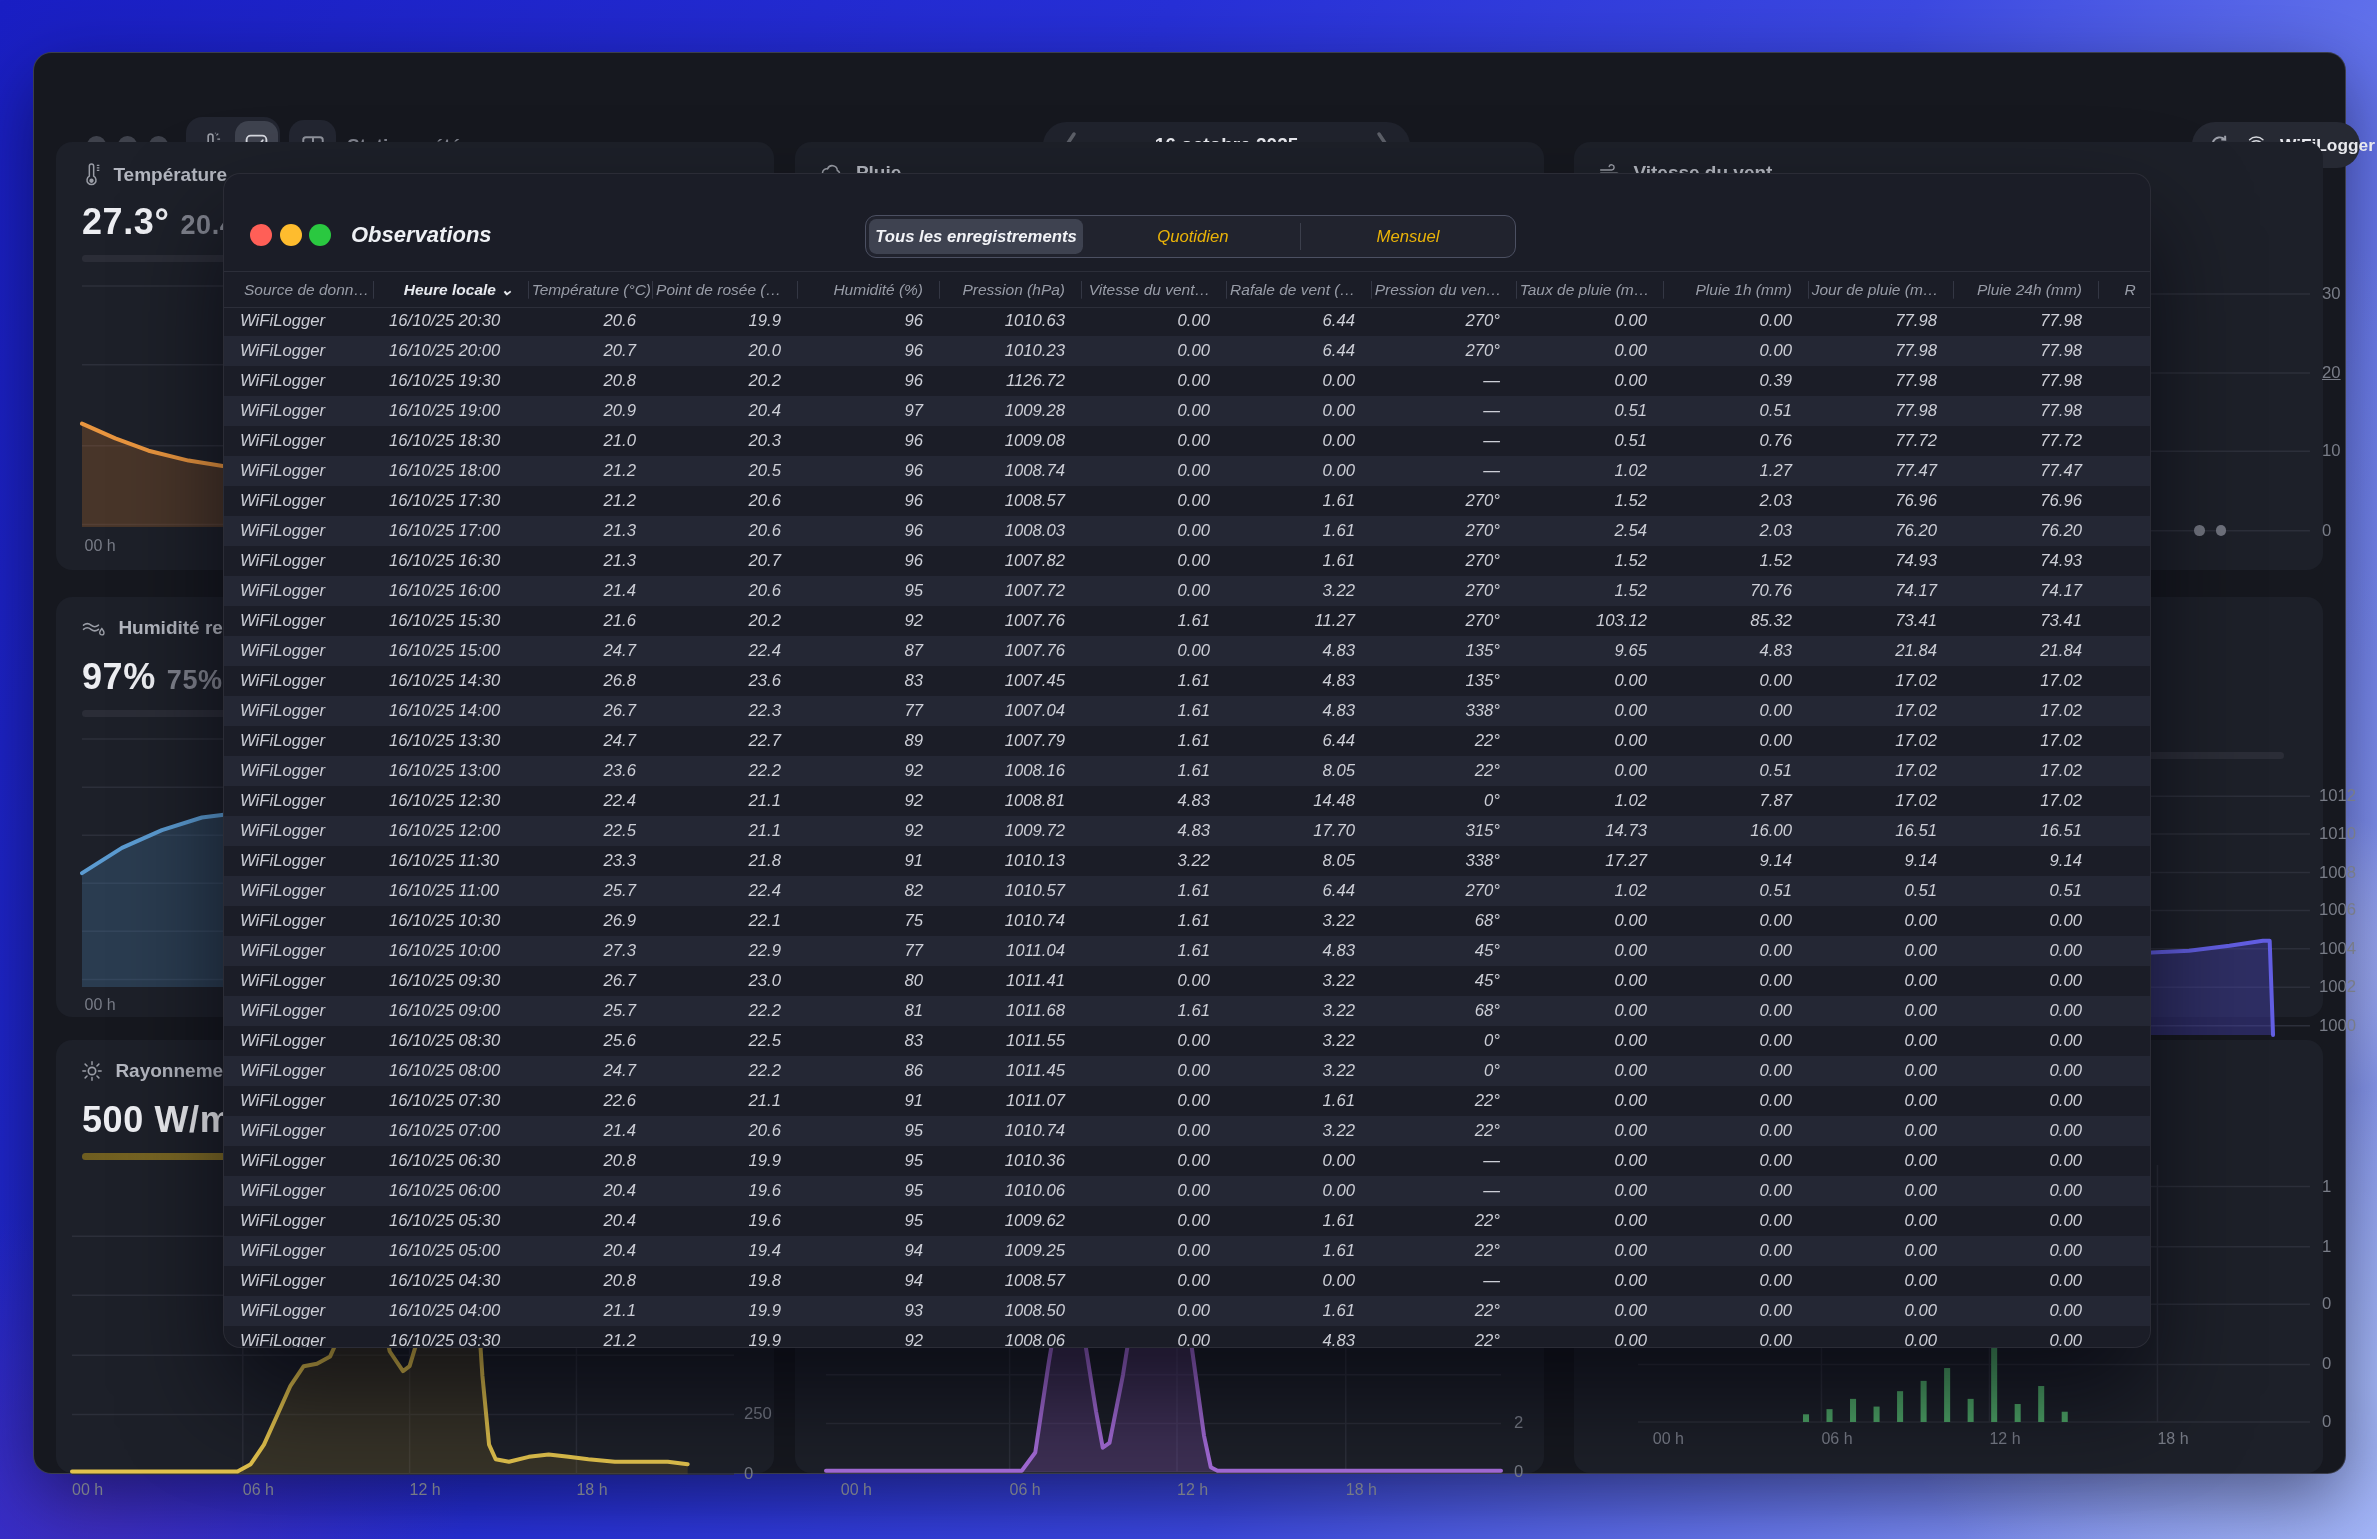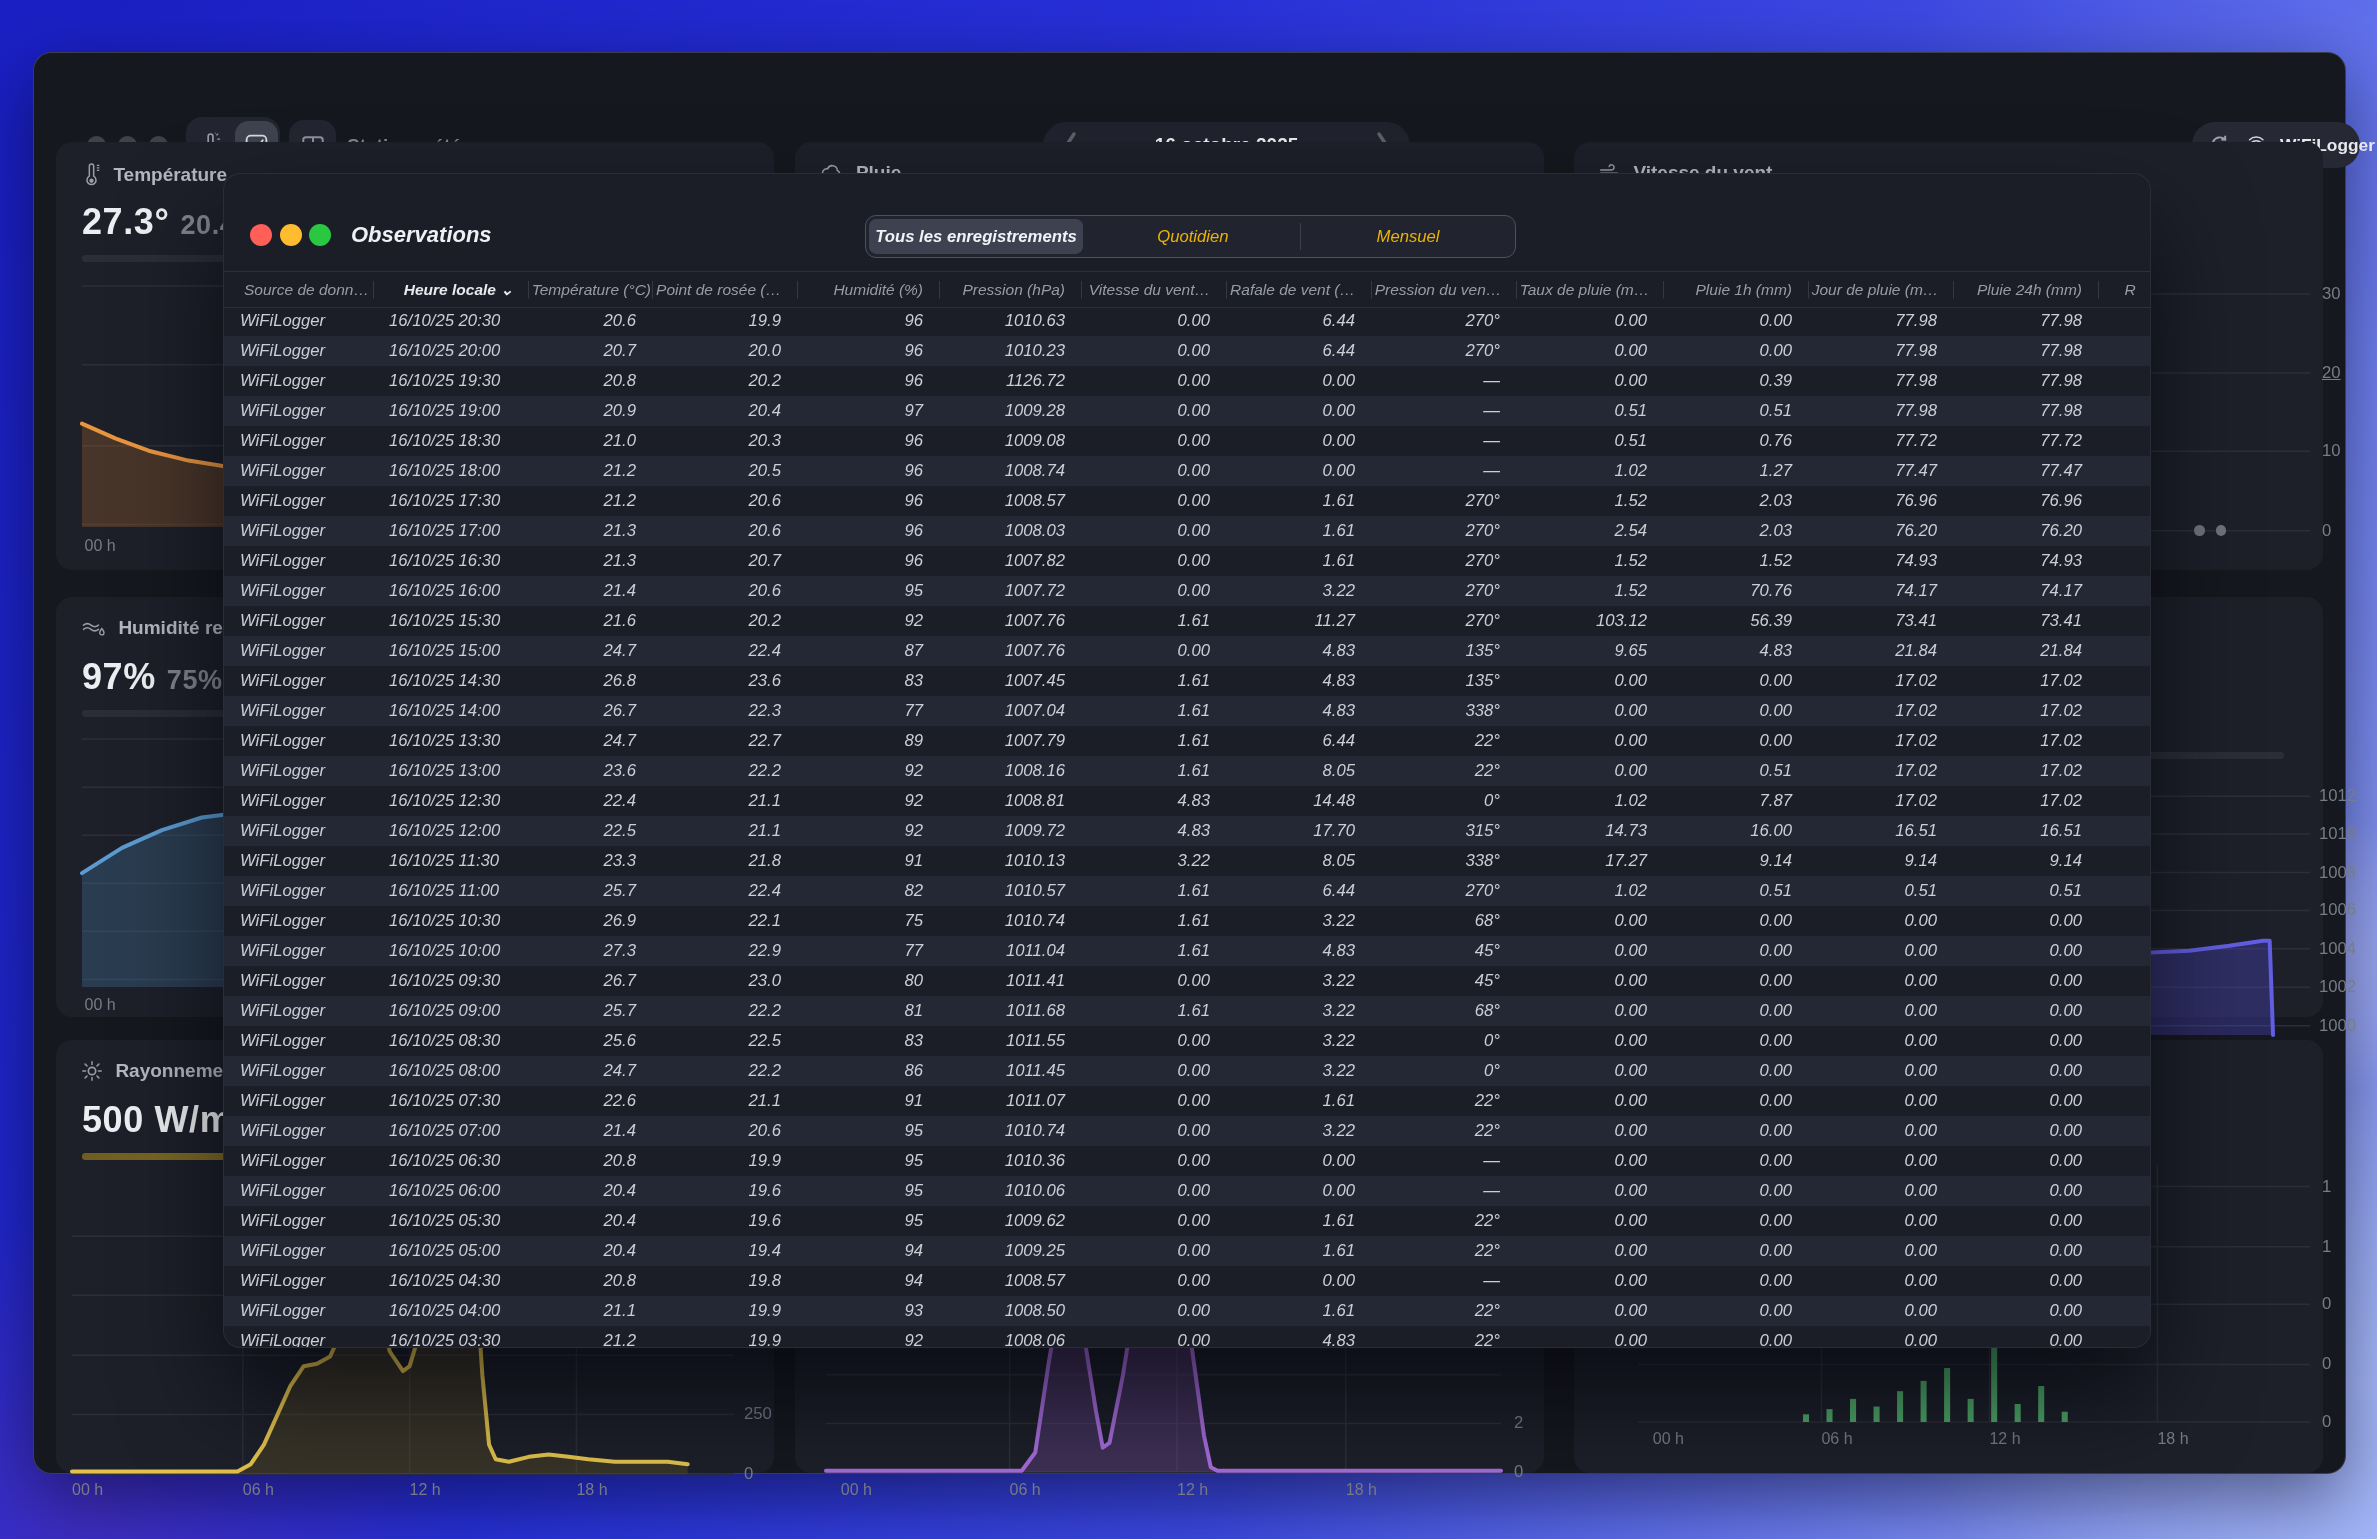--- a/index.html
+++ b/index.html
@@ -579,21 +579,21 @@
           <div class="tcell">WiFiLogger</div>
           <div class="tcell">16/10/25 15:30</div>
           <div class="tcell r">21.6</div>
           <div class="tcell r">20.2</div>
           <div class="tcell r">92</div>
           <div class="tcell r">1007.76</div>
           <div class="tcell r">1.61</div>
           <div class="tcell r">11.27</div>
           <div class="tcell r">270°</div>
           <div class="tcell r">103.12</div>
-          <div class="tcell r">56.39</div>
+          <div class="tcell r">85.32</div>
           <div class="tcell r">73.41</div>
           <div class="tcell r">73.41</div>
           <div class="tcell r"></div>
         </div>
         <div class="trow alt" style="grid-template-columns: 149px 155px 124px 145px 142px 142px 145px 145px 145px 147px 145px 145px 145px 48px;">
           <div class="tcell">WiFiLogger</div>
           <div class="tcell">16/10/25 15:00</div>
           <div class="tcell r">24.7</div>
           <div class="tcell r">22.4</div>
           <div class="tcell r">87</div>

